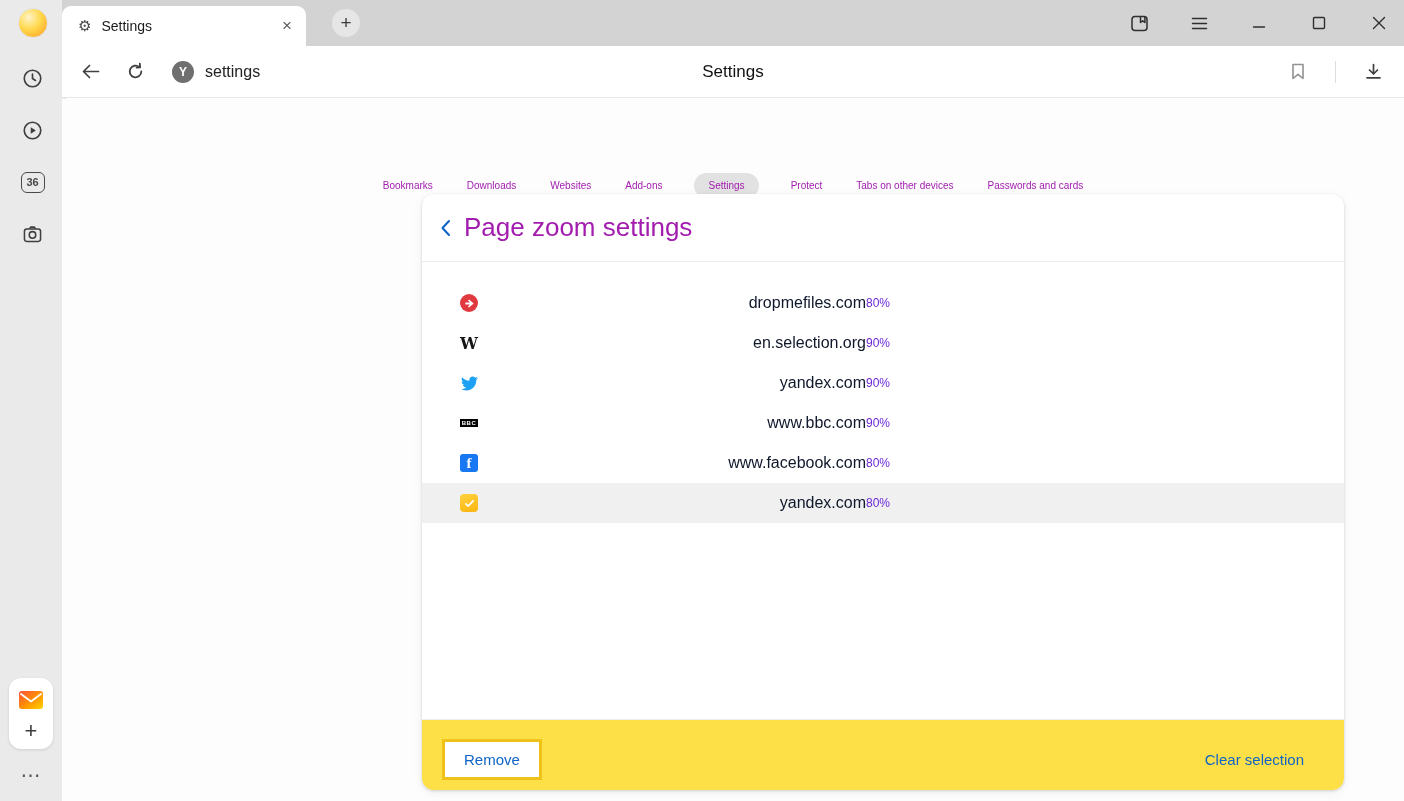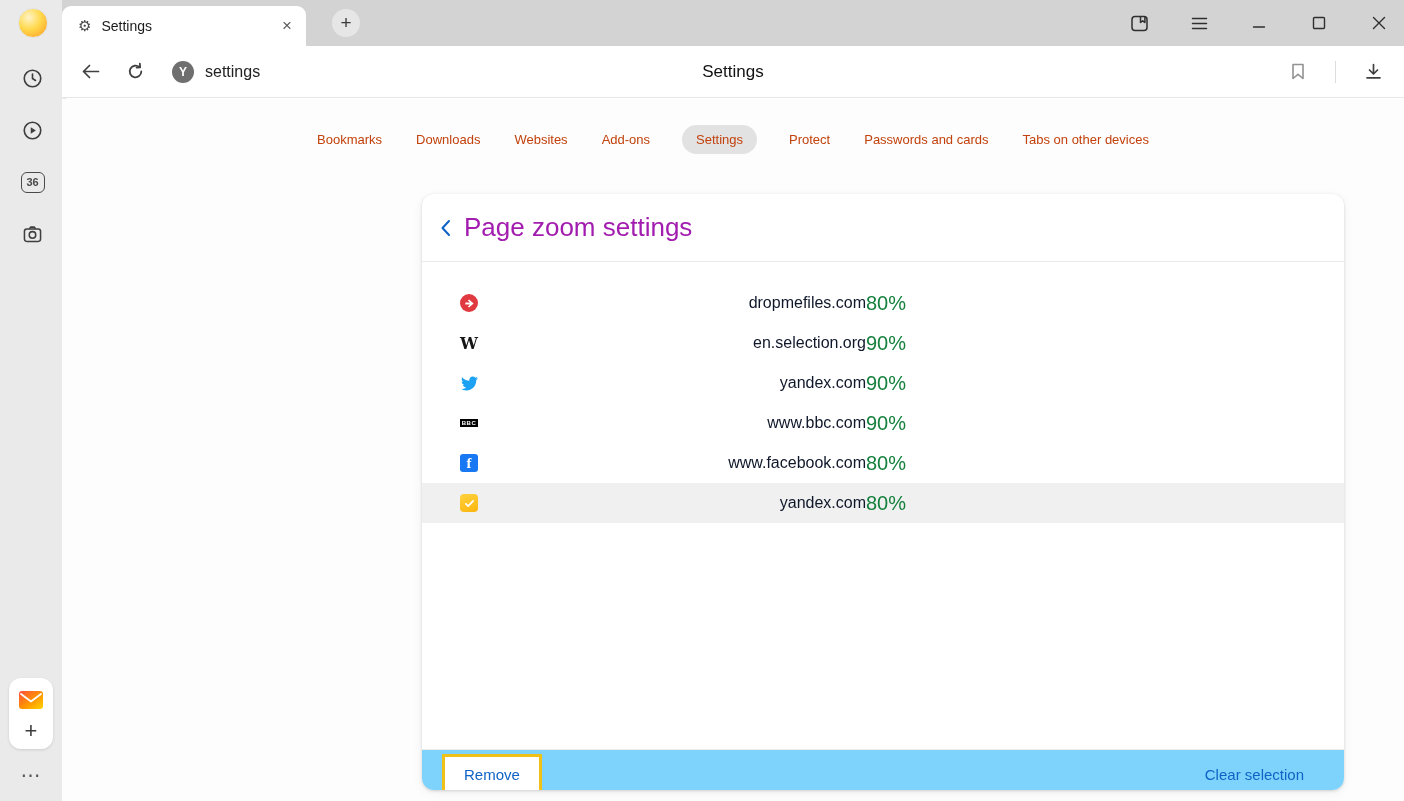--- a/index.html
+++ b/index.html
@@ -45,54 +45,54 @@
   .site-badge { width:22px; height:22px; border-radius:50%; background:#6f6f6f; color:#fff;
     font-size:12px; font-weight:bold; display:flex; align-items:center; justify-content:center; }
   .url-text { font-size:16px; color:#222; }
   .nav-title { position:absolute; left:0; right:0; text-align:center; font-size:17px; color:#111; pointer-events:none; }
   .nav-right { position:absolute; right:16px; display:flex; align-items:center; }
   .nav-divider { width:1px; height:22px; background:#ddd; margin:0 22px; }
 
   
   .content { position:absolute; left:62px; top:99px; right:0; bottom:0; background:#fdfdfd; }
   .top-tabs { display:flex; justify-content:center; align-items:center; gap:30px; padding:26px 0 0; }
-  .toptab { font-size:13px; color:#c2410c; padding:7px 2px; cursor:pointer; white-space:nowrap; }
+  .toptab { font-size:10px; color:#a21caf; padding:7px 2px; cursor:pointer; white-space:nowrap;margin-top:48px; }
   .toptab.active { background:#e2e2e2; border-radius:17px; padding:7px 14px; }
 
   .panel { position:absolute; background:#fff; border-radius:12px;
     box-shadow:0 1px 3px rgba(0,0,0,.16), 0 3px 12px rgba(0,0,0,.05); }
   .left-panel { left:58px; top:93px; width:290px; height:595px; padding:13px 18px 0; }
   .search-box { width:100%; height:44px; background:#ededed; border:none; border-radius:8px;
     padding:0 16px; font-size:15px; color:#222; font-family:"Liberation Sans", sans-serif; outline:none; }
   .search-box::placeholder { color:#9c9c9c; }
   .settings-nav { margin-top:24px; }
   .navitem { height:40px; display:flex; align-items:center; font-size:16px; color:#1c1c1c; cursor:pointer; border-radius:8px; padding:0 2px; }
 
   .right-panel { left:360px; top:95px; width:922px; height:596px; overflow:hidden; }
   .zoom-header { height:68px; display:flex; align-items:center; gap:13px; padding:0 18px; border-bottom:1px solid #ececec; }
   .back-chevron { display:flex; align-items:center; cursor:pointer; }
   .zoom-title { font-size:26px; color:#a21caf; cursor:pointer; }
   .rows { padding-top:21px; }
   .row { height:40px; display:flex; align-items:center; padding:0 24px 0 38px; cursor:pointer; }
   .row.selected { background:#f0f0f0; }
   .favicon { width:18px; height:18px; flex:none; display:flex; align-items:center; justify-content:center; margin-right:16px; }
   .site { width:372px; font-size:16px; color:#0f172a;text-align:right; }
-  .zoom { font-size:20px; color:#15803d; }
+  .zoom { font-size:12px; color:#6d28d9; }
 
   .fav-dropmefiles { background:#e0393f; border-radius:50%; }
   .fav-wikipedia { font-family:"DejaVu Serif","Liberation Serif",serif; font-size:16px; color:#161616; font-weight:bold; }
   .fav-bbc { }
   .bbc-block { width:18px; height:8px; background:#000; color:#fff; font-size:6px; font-weight:bold;
     display:flex; align-items:center; justify-content:center; letter-spacing:.5px; }
   .fav-facebook { background:#1877f2; border-radius:3px; overflow:hidden; color:#fff;
     font-family:"Liberation Serif",serif; font-weight:bold; font-size:15px; align-items:flex-end; justify-content:center; line-height:17px; }
   .fav-yandex { background:linear-gradient(160deg,#ffd23d 0%,#fcb50f 100%); border-radius:4px; }
 
-  .panel-footer { position:absolute; left:0; right:0; bottom:0; height:41px; border-top:1px solid #ececec;
-    display:flex; align-items:center; justify-content:space-between; padding:8px 40px 0 20px; background:#7dd3fc; }
+  .panel-footer { position:absolute; left:0; right:0; bottom:0; height:71px; border-top:1px solid #ececec;
+    display:flex; align-items:center; justify-content:space-between; padding:8px 40px 0 20px; background:#fde047; }
   .remove-btn { border:3px solid #f0c119; background:#fff; color:#0f63c6; font-size:15px;
     padding:9px 19px; cursor:pointer; font-family:"Liberation Sans", sans-serif; }
   .clear-link { color:#0f63c6; font-size:15px; cursor:pointer; text-decoration:none; }
 </style>
 </head>
 <body>
 
 <div class="screen">
 
   <div class="app-sidebar">
@@ -217,22 +217,22 @@
 
   <div class="content">
 
     <div class="top-tabs">
       <div class="toptab">Bookmarks</div>
       <div class="toptab">Downloads</div>
       <div class="toptab">Websites</div>
       <div class="toptab">Add-ons</div>
       <div class="toptab active">Settings</div>
       <div class="toptab">Protect</div>
+      <div class="toptab">Tabs on other devices</div>
       <div class="toptab">Passwords and cards</div>
-      <div class="toptab">Tabs on other devices</div>
     </div>
 
 
     <div class="panel right-panel">
       <div class="zoom-header">
         <span class="back-chevron">
           <svg width="11" height="18" viewBox="0 0 11 18" fill="none" stroke="#0f63c6" stroke-width="2" stroke-linecap="round" stroke-linejoin="round">
             <path d="M9 2L2.5 9 9 16"></path>
           </svg>
         </span>

